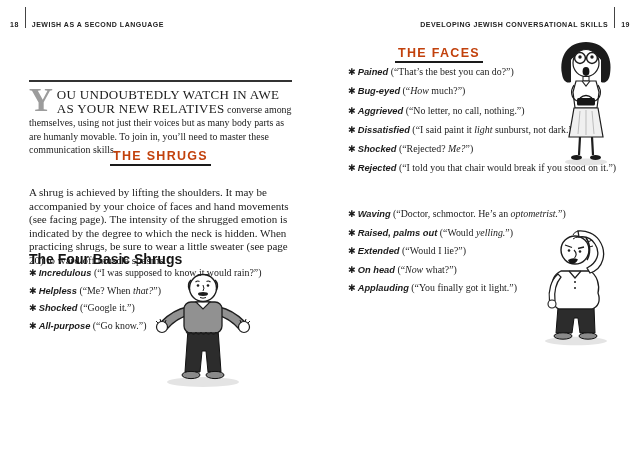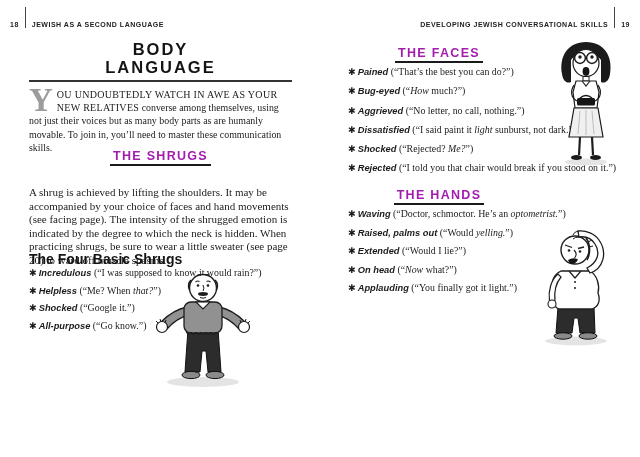--- a/index.html
+++ b/index.html
@@ -18,24 +18,24 @@
   .vr { width:1px; height:21px; background:#444; }
 
   .book-title { position:absolute; top:40px; left:29px; width:263px; text-align:center;
                 font-family:"Liberation Sans", sans-serif; font-weight:800; font-size:16.5px;
                 letter-spacing:2px; line-height:1.1; color:#141414; }
   .title-rule { position:absolute; top:80px; left:29px; width:263px; height:2px; background:#333; }
 
   .intro { position:absolute; top:88px; left:29px; width:264px; font-size:9.9px; line-height:13.2px; }
   .dropcap { float:left; font-size:33px; line-height:25px; font-weight:bold; color:#9c9c9c;
              margin-right:4px; font-family:"Liberation Serif", serif; }
-  .sc { font-size:10px; letter-spacing:0.3px;margin-top:24px; }
+  .sc { font-size:13px; letter-spacing:0.3px;margin-top:24px; }
 
   .sect-head { position:absolute; font-family:"Liberation Sans", sans-serif; font-weight:800;
-               font-size:12.5px; letter-spacing:1.3px; text-align:center; color:#a21caf; }
+               font-size:12.5px; letter-spacing:1.3px; text-align:center; color:#c2410c; }
   .sect-head > span { display:inline-block; border-bottom:2px solid #1a1a1a; padding:0 3px 1px 3px; }
   #shrugs-head { top:149px; left:29px; width:263px; }
   #faces-head  { top:46px;  left:28px; width:182px; }
   #hands-head  { top:188px; left:28px; width:182px; }
 
   .body-par { position:absolute; font-size:11px; line-height:13.6px;margin-top:14px; }
   #shrugs-par { top:172px; left:29px; width:264px; }
 
   .list-title { position:absolute; font-family:"Liberation Sans", sans-serif; font-weight:bold;
                 font-size:14px; text-align:left; color:#141414; }
@@ -64,24 +64,20 @@
 <div class="spread">
 
   <div class="page" id="page-left">
 
     <header class="runhead">
       <span>18</span>
       <span class="vr"></span>
       <span>JEWISH AS A SECOND LANGUAGE</span>
     </header>
 
-    <div class="book-title">
-      <div>BODY</div>
-      <div>LANGUAGE</div>
-    </div>
     <div class="title-rule"></div>
 
     <p class="intro">
       <span class="dropcap">Y</span><span class="sc">OU UNDOUBTEDLY WATCH IN AWE AS YOUR NEW RELATIVES</span><span> converse among themselves, using not just their voices but as many body parts as are humanly movable. To join in, you’ll need to master these communication skills.</span>
     </p>
 
     <div class="sect-head" id="shrugs-head">
       <span>THE SHRUGS</span>
     </div>
 
@@ -160,23 +156,20 @@
       <path d="M25 45 C21 51 22 58 28 61 M49 45 C53 51 52 58 46 61" fill="none" stroke="#1d1d1d" stroke-width="1.2"></path>
       <path d="M31 58 q6 -5 12 0" stroke="#161616" stroke-width="1.4" fill="none"></path>
       <rect x="28" y="58" width="18" height="7.5" rx="1.5" fill="#161616"></rect>
       <path d="M25 68 L49 68 L54 97 L20 97 Z" fill="#f0f0f0" stroke="#1d1d1d" stroke-width="1.2"></path>
       <path d="M31 71 L29 94 M37 70 L37 95 M43 71 L45 94" stroke="#bdbdbd" stroke-width="1" fill="none"></path>
       <path d="M31 97 L30 115 M43 97 L44 115" stroke="#1d1d1d" stroke-width="2.2"></path>
       <ellipse cx="27.5" cy="117.5" rx="5.5" ry="2.6" fill="#1b1b1b"></ellipse>
       <ellipse cx="46.5" cy="117.5" rx="5.5" ry="2.6" fill="#1b1b1b"></ellipse>
     </svg>
 
-    <div class="sect-head" id="hands-head">
-      <span>THE HANDS</span>
-    </div>
 
     <div class="ilist" id="hands-list">
         <div class="li"><span class="bullet">✱</span><span class="term">Waving</span><span class="quote"> (“Doctor, schmoctor. He’s an </span><span class="quote it">optometrist.</span><span class="quote">”)</span></div>
         <div class="li"><span class="bullet">✱</span><span class="term">Raised, palms out</span><span class="quote"> (“Would </span><span class="quote it">yelling.</span><span class="quote">”)</span></div>
         <div class="li"><span class="bullet">✱</span><span class="term">Extended</span><span class="quote"> (“Would I lie?”)</span></div>
         <div class="li"><span class="bullet">✱</span><span class="term">On head</span><span class="quote"> (“</span><span class="quote it">Now</span><span class="quote"> what?”)</span></div>
         <div class="li"><span class="bullet">✱</span><span class="term">Applauding</span><span class="quote"> (“You finally got it light.”)</span></div>
       </div>
 
     <svg class="illus" id="illus-hands-man" viewBox="0 0 94 122">

